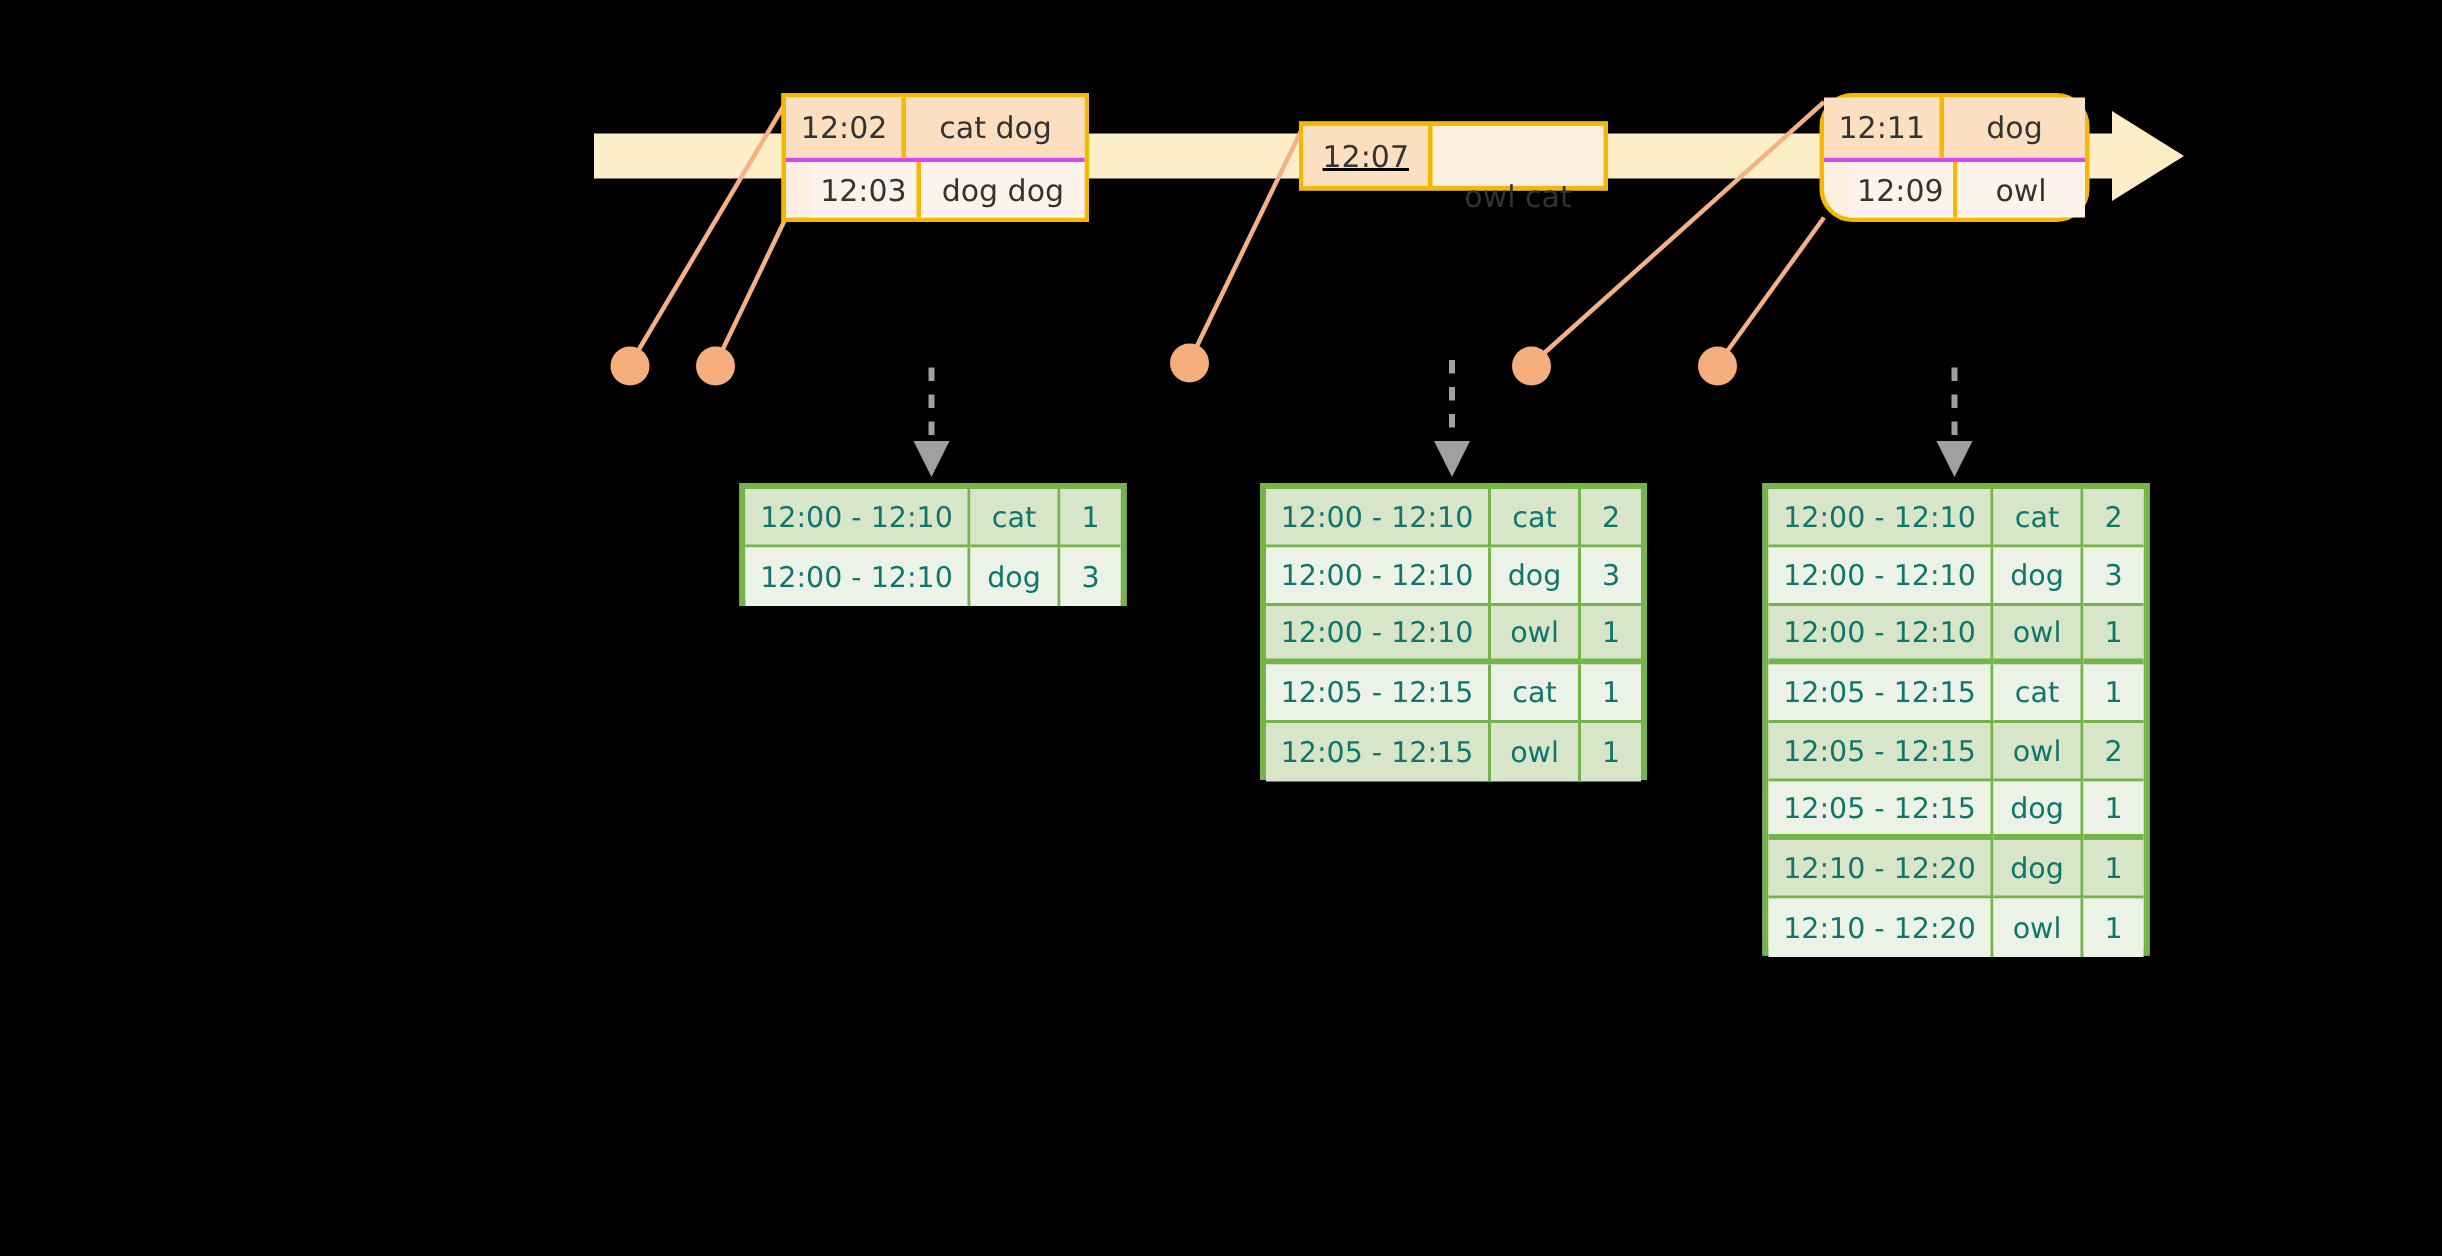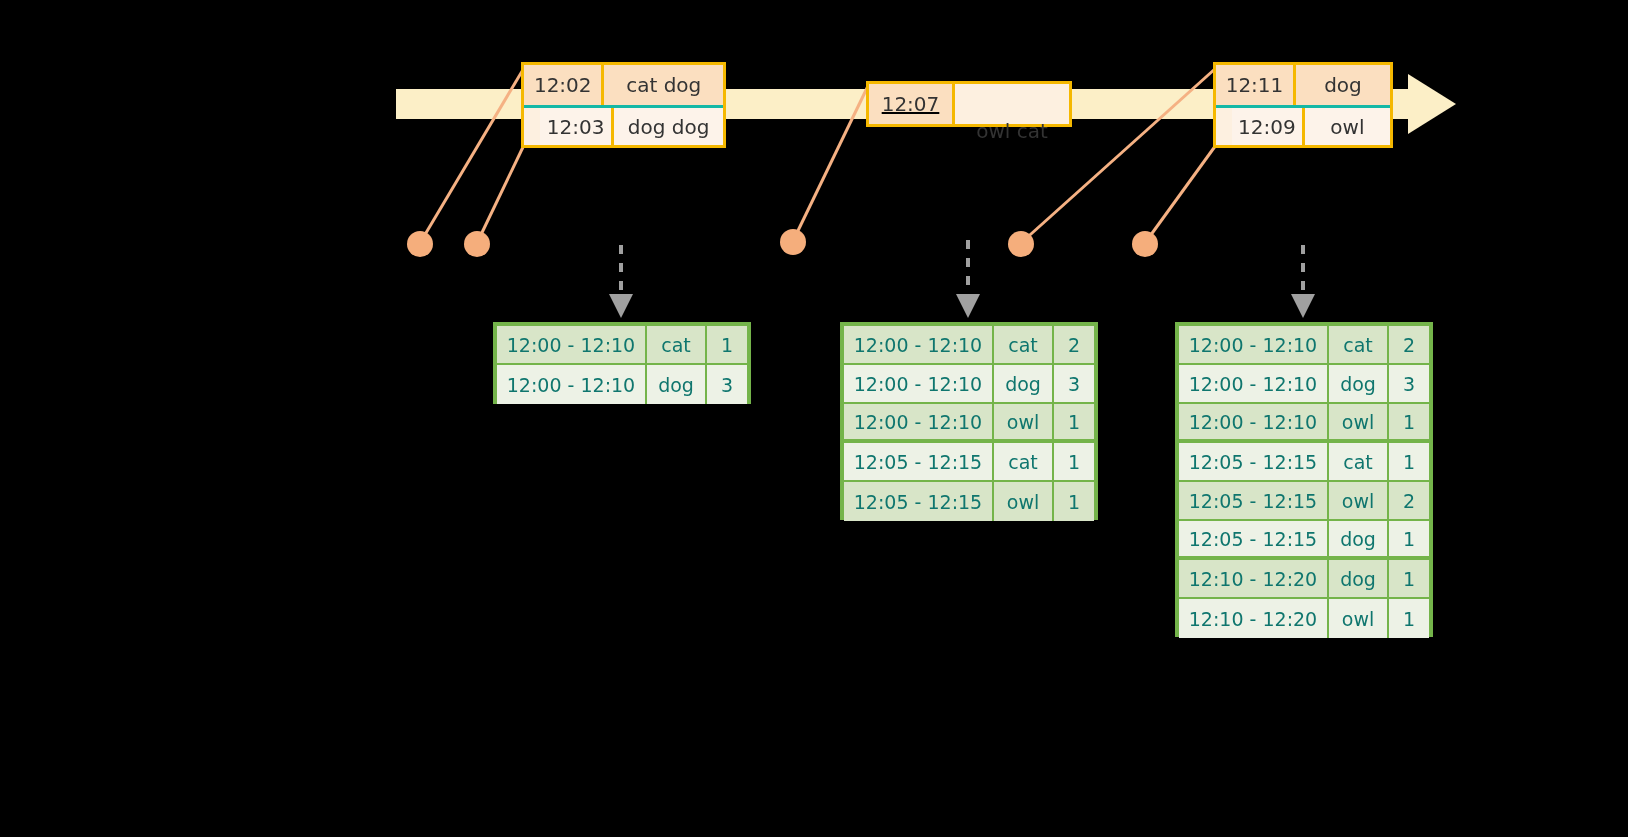--- a/index.html
+++ b/index.html
@@ -55,21 +55,21 @@
     border: 3px solid #F5B800;
     box-sizing: border-box;
     background: #FDF0E0;
   }
   .event-row {
     display: flex;
     height: 40px;
     box-sizing: border-box;
   }
   .event-row + .event-row {
-    border-top: 3px solid #14b8a6;
+    border-top: 3px solid #d946ef;
     padding-left: 16px;
   }
   .event-row.shade .cell { background: #FBDFC0; }
   .event-row.plain .cell { background: #FDF3EA; }
   .event-row .cell {
     display: flex;
     align-items: center;
     justify-content: center;
     font-size: 20px;
     color: #333333;
@@ -84,21 +84,21 @@
   #event-box-1 .cell.time { width: 86px; }
   #event-box-1 .cell.payload { width: 127px; }
 
   
   #event-box-2 { left: 866px; top: 81px; width: 206px; height: 46px; }
   #event-box-2 .event-row { height: 40px; text-decoration: underline; }
   #event-box-2 .cell.time { width: 86px; }
   #event-box-2 .cell.payload { width: 114px; margin-top: 47px; }
 
   
-  #event-box-3 { left: 1213px; top: 62px; width: 180px; height: 86px; }
+  #event-box-3 { left: 1213px; top: 62px; width: 180px; height: 86px; border-radius: 22px; }
   #event-box-3 .cell.time { width: 80px; }
   #event-box-3 .cell.payload { width: 94px; }
 
   
   .result-table {
     position: absolute;
     border: 4px solid #74B44A;
     box-sizing: border-box;
     background: #EEF3E7;
   }

